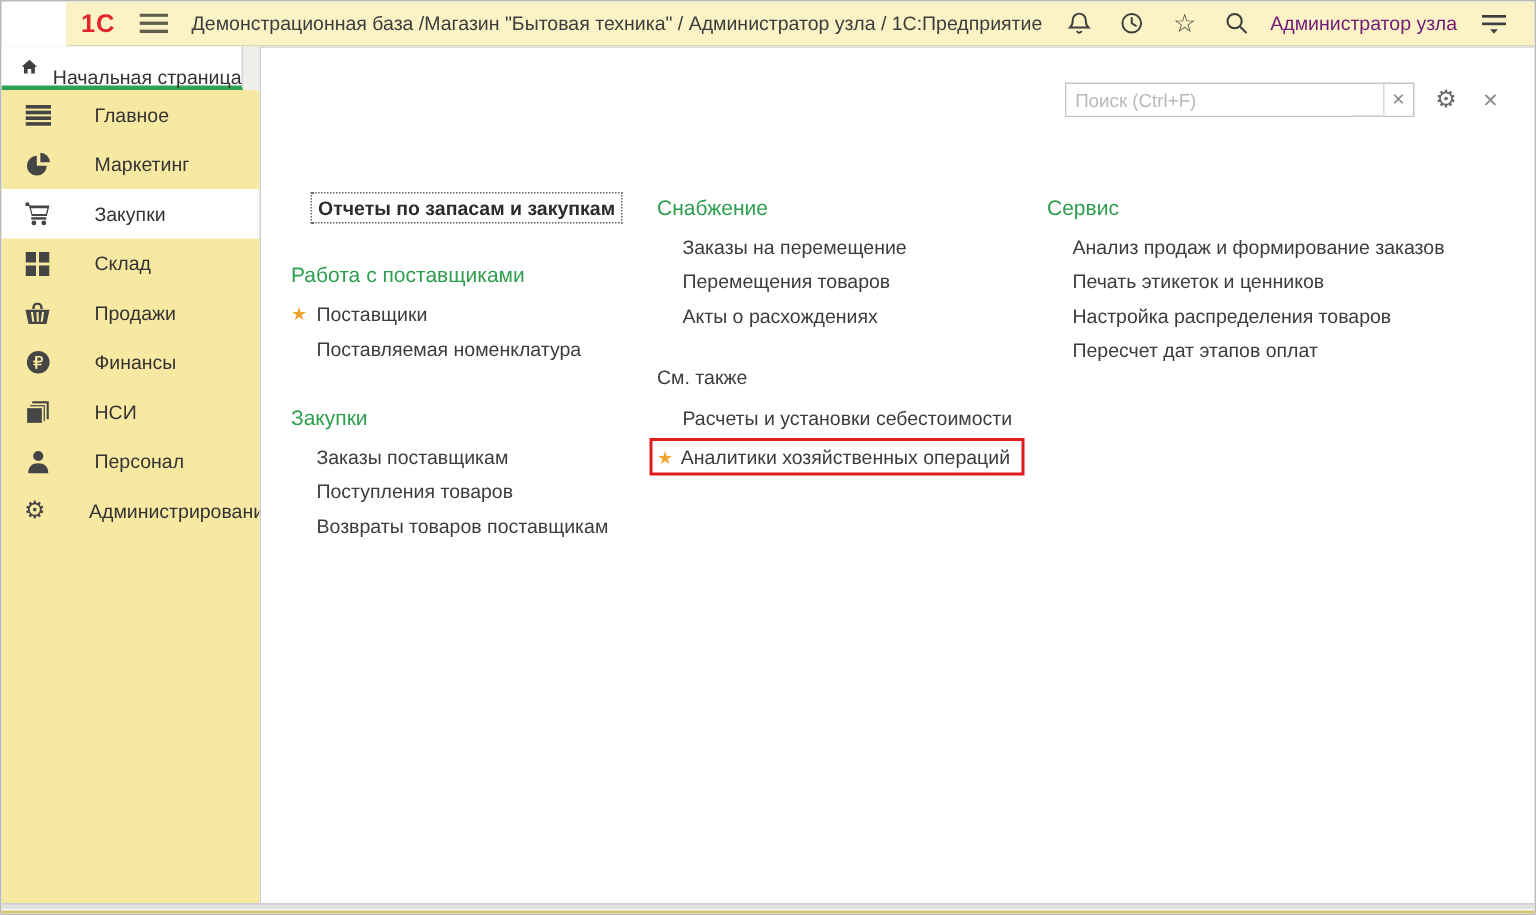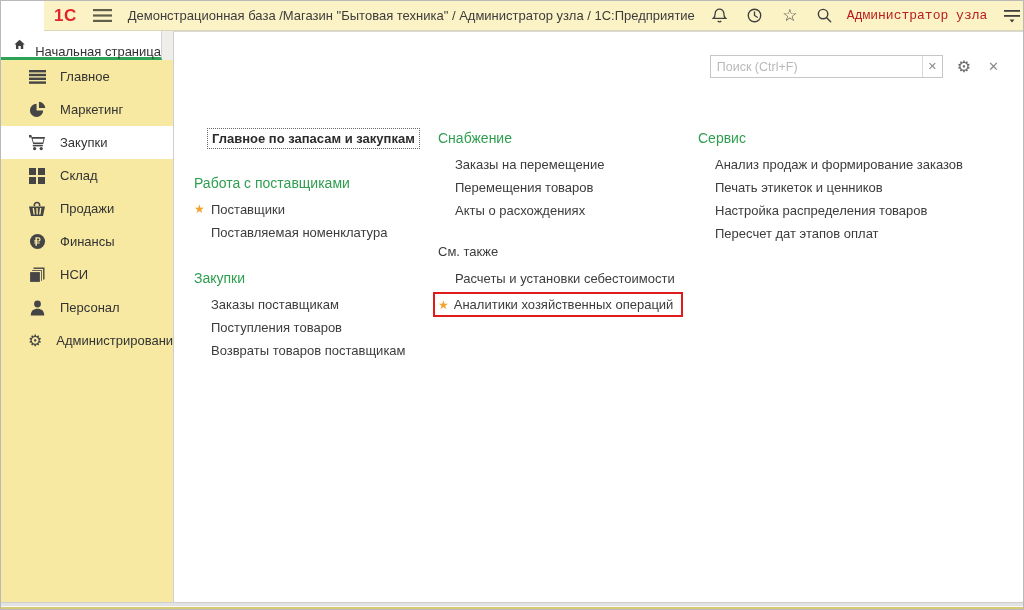--- a/index.html
+++ b/index.html
@@ -17,36 +17,36 @@
   .titlebar {
     position:absolute; top:0; left:0; right:0; height:30px;
     background:#fbf3c6; border-bottom:1px solid #dcd6b4;
     display:flex; align-items:center; padding:0 12px 0 10px;margin-left:43px;
   }
   .logo { color:#e3242b; font-weight:bold; font-size:17px; letter-spacing:0.5px; margin-right:16px; }
   .tb-title { font-size:13px; color:#3c3c3c; margin-left:16px; white-space:nowrap; }
   .tb-right { margin-left:auto; display:flex; align-items:center; }
   .tb-ico { display:flex; align-items:center; justify-content:center; width:20px; height:20px; margin-left:15px; cursor:pointer; color:#3f3f3f; }
   .tb-star { font-size:17px; color:#3f3f3f; line-height:1; }
-  .tb-user { font-size:13px; color:#b91c1c; margin-left:12px; white-space:nowrap;font-family:Liberation Mono, monospace; }
+  .tb-user { font-size:13px; color:#701a75; margin-left:12px; white-space:nowrap; }
   .winbtn { display:flex; align-items:center; justify-content:center; width:18px; height:18px; margin-left:15px; cursor:pointer; }
   
   .left-pane {
     position:absolute; top:30px; left:0; bottom:7px; width:172px;
     background:#f7e9a2;
   }
   .tab-row { height:29px; background:#efeeea; }
   .home-tab {
     width:161px; height:29px; background:#ffffff;
     border-right:1px solid #d2d2d2; border-bottom:3px solid #2ca254;
     display:flex; align-items:center; padding-left:13px; gap:10px; cursor:pointer;
   }
   .home-tab span { font-size:13px; color:#333; white-space:nowrap;margin-top:14px; }
   .sb-item {
-    height:33px; display:flex; align-items:center; padding-left:27px; gap:14px;
+    height:33px; display:flex; align-items:center; padding-left:15px; gap:29px;
     font-size:13px; color:#333; cursor:pointer; white-space:nowrap;
   }
   .sb-item.active { background:#ffffff; }
   .sb-ic { width:18px; height:18px; display:flex; align-items:center; justify-content:center; }
   .gear-glyph { font-size:16px; color:#454545; line-height:1; }
   
   .content {
     position:absolute; top:30px; left:172px; right:0; bottom:7px;
     background:#ffffff; border-left:1px solid #cfcfcf; border-top:1px solid #d9d9d9;
   }
@@ -261,21 +261,21 @@
     <div class="search-row">
       <div class="search-box">
         <input type="text" placeholder="Поиск (Ctrl+F)" style="">
         <span class="clear-btn">✕</span>
       </div>
       <span class="gear-btn">⚙</span>
       <span class="close-btn">✕</span>
     </div>
 
     <div class="col col1">
-      <span class="focus-box">Главное по запасам и закупкам</span>
+      <span class="focus-box">Отчеты по запасам и закупкам</span>
 
       <div class="sec-header">Работа с поставщиками</div>
       <div class="items">
         <div class="item">
           <span class="star">★</span>
           <span>Поставщики</span>
         </div>
         <div class="item">
           <span>Поставляемая номенклатура</span>
         </div>

